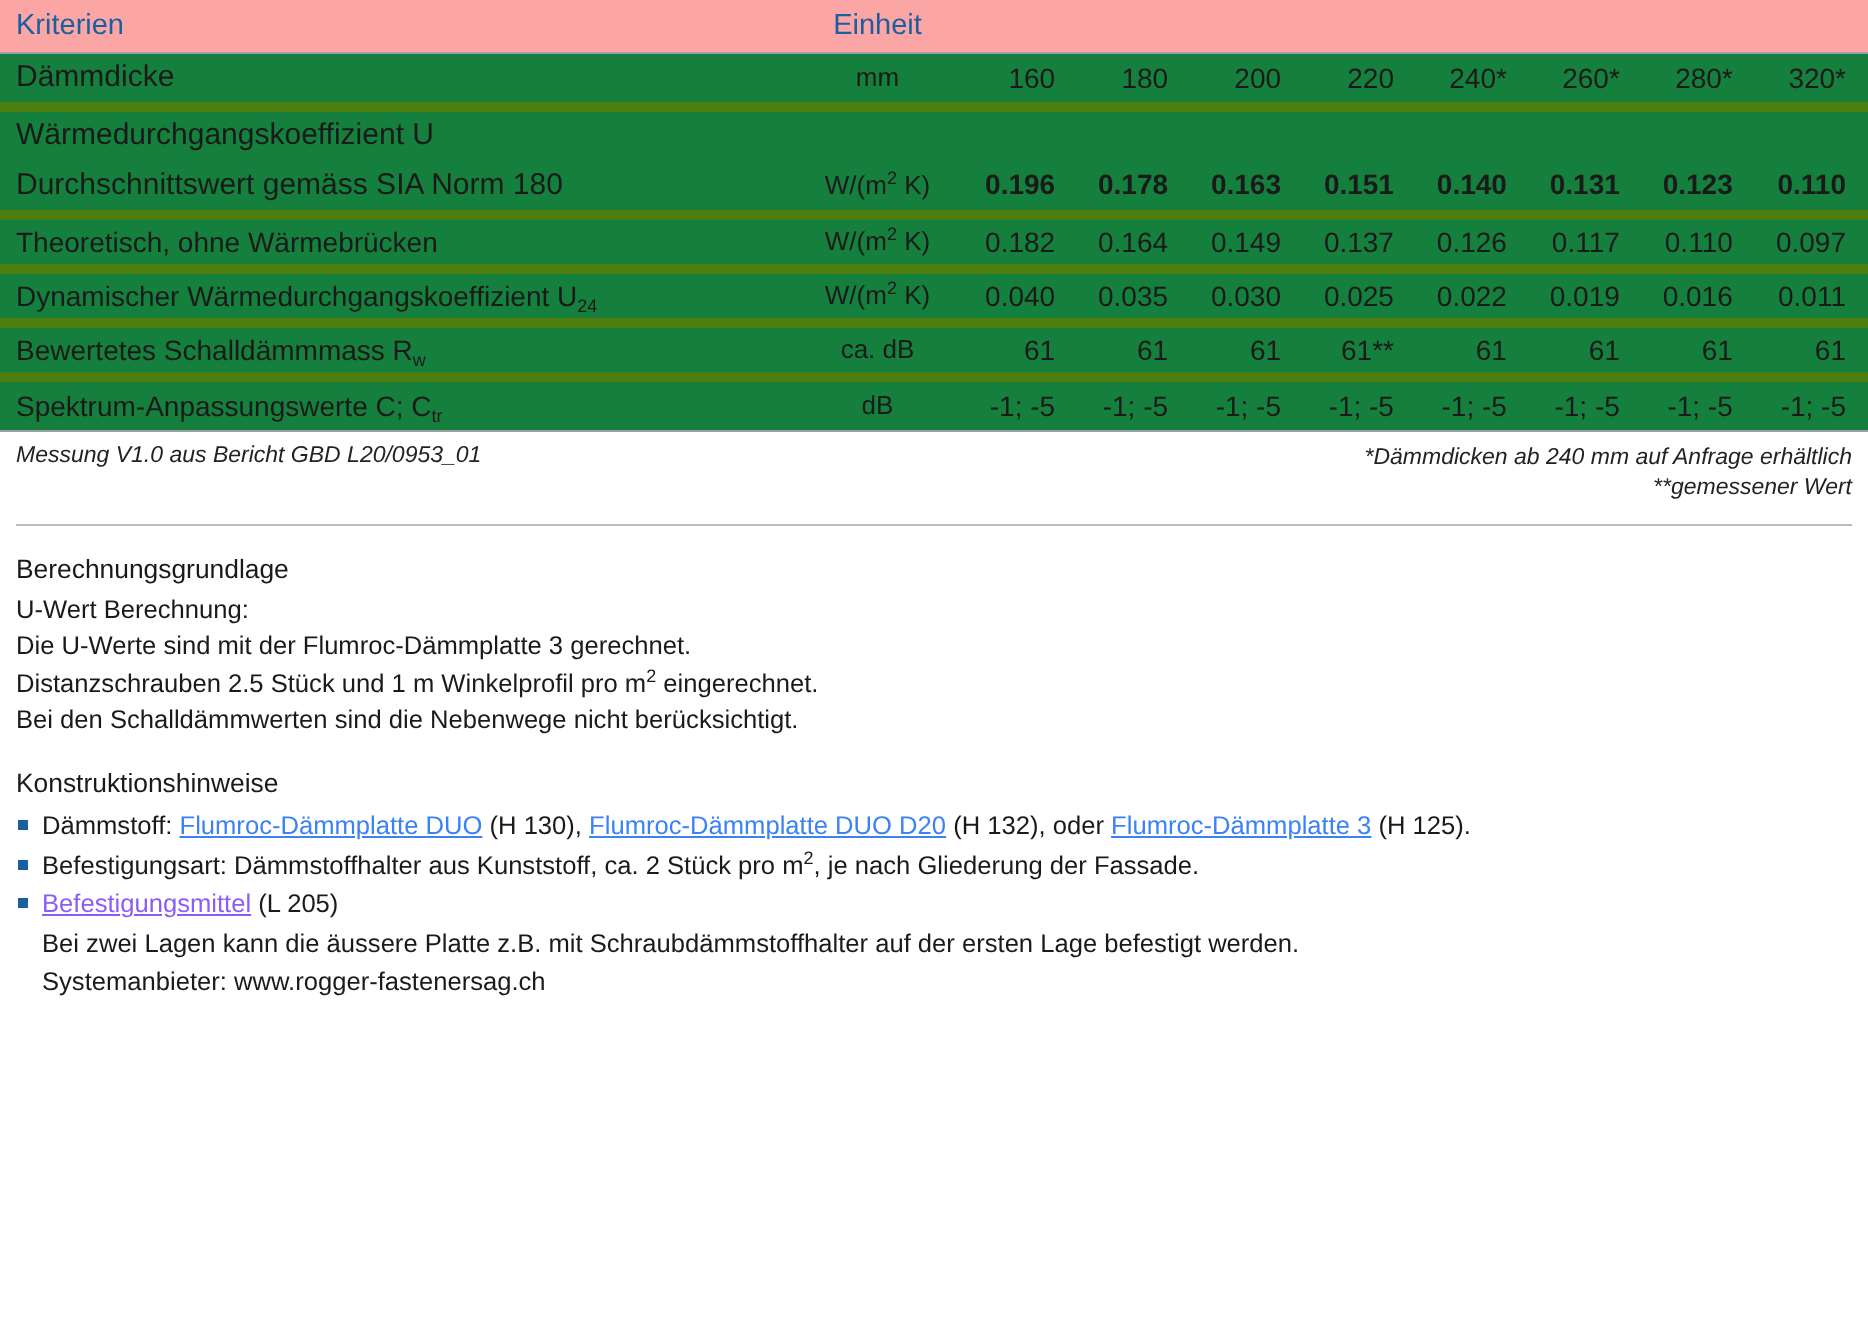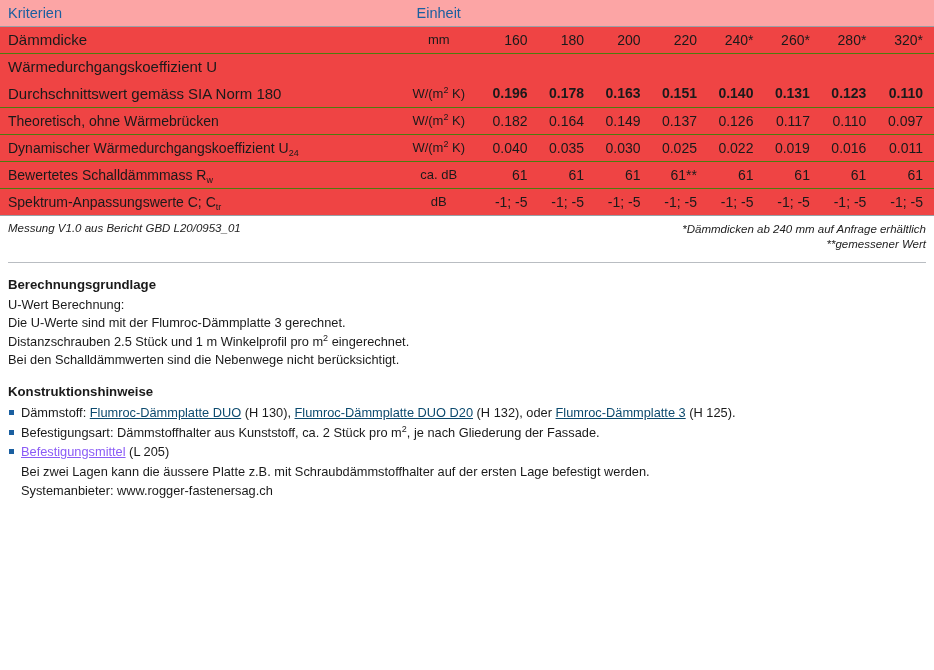--- a/index.html
+++ b/index.html
@@ -36,31 +36,31 @@
     height: 27px;
   }
   .row-head {
     height: 26px;
   }
   .c-krit { width: 392px; padding-left: 8px !important; text-align: left; }
   .c-einh { width: 86px; text-align: center; }
   .c-val  { width: 56px; text-align: right; padding-right: 11px !important; }
 
   .band-white { background: #fca5a5; }
-  .band-cream { background: #ef4444; }
+  .band-cream { background: #15803d; }
 
   .hdr-text {
     color: #1a5fa0;
     font-size: 14.5px;
   }
   .rule-top {
     border-top: 1.6px solid #9aa0a6;
   }
   .rule-thin {
-    border-top: 1px solid #4d7c0f;
+    border-top: 5px solid #4d7c0f;
   }
   .rule-bottom {
     border-bottom: 1.6px solid #9aa0a6;
   }
 
   .lbl { font-size: 14px; }
   .lbl-big { font-size: 15px; }
   .bold { font-weight: bold; }
   .unit { font-size: 13px; }
   .val { font-size: 14px; }
@@ -96,21 +96,21 @@
 
   
   .block {
     padding: 12px 8px 0 8px;
     font-size: 12.8px;
     line-height: 1.45;
   }
   .block h4 {
     margin: 0 0 2px 0;
     font-size: 13.2px;
-    font-weight: bold;
+    font-weight: normal;
   }
   .block p {
     margin: 0;
   }
   ul.bullets {
     list-style: none;
     margin: 3px 0 0 0;
     padding: 0;
   }
   ul.bullets > li {
@@ -123,21 +123,21 @@
     position: absolute;
     left: 1px;
     top: 6px;
     width: 5px;
     height: 5px;
     background: #1a5fa0;
   }
   li.nobullet::before { display: none; }
   li.nobullet { padding-left: 13px; }
   .link {
-    color: #0c4a6e;
+    color: #3b82f6;
   }
   .blue-bold {
     color: #8b5cf6;
     margin-top: 27px;
   }
 </style>
 </head>
 <body>
 
 <div class="page">

